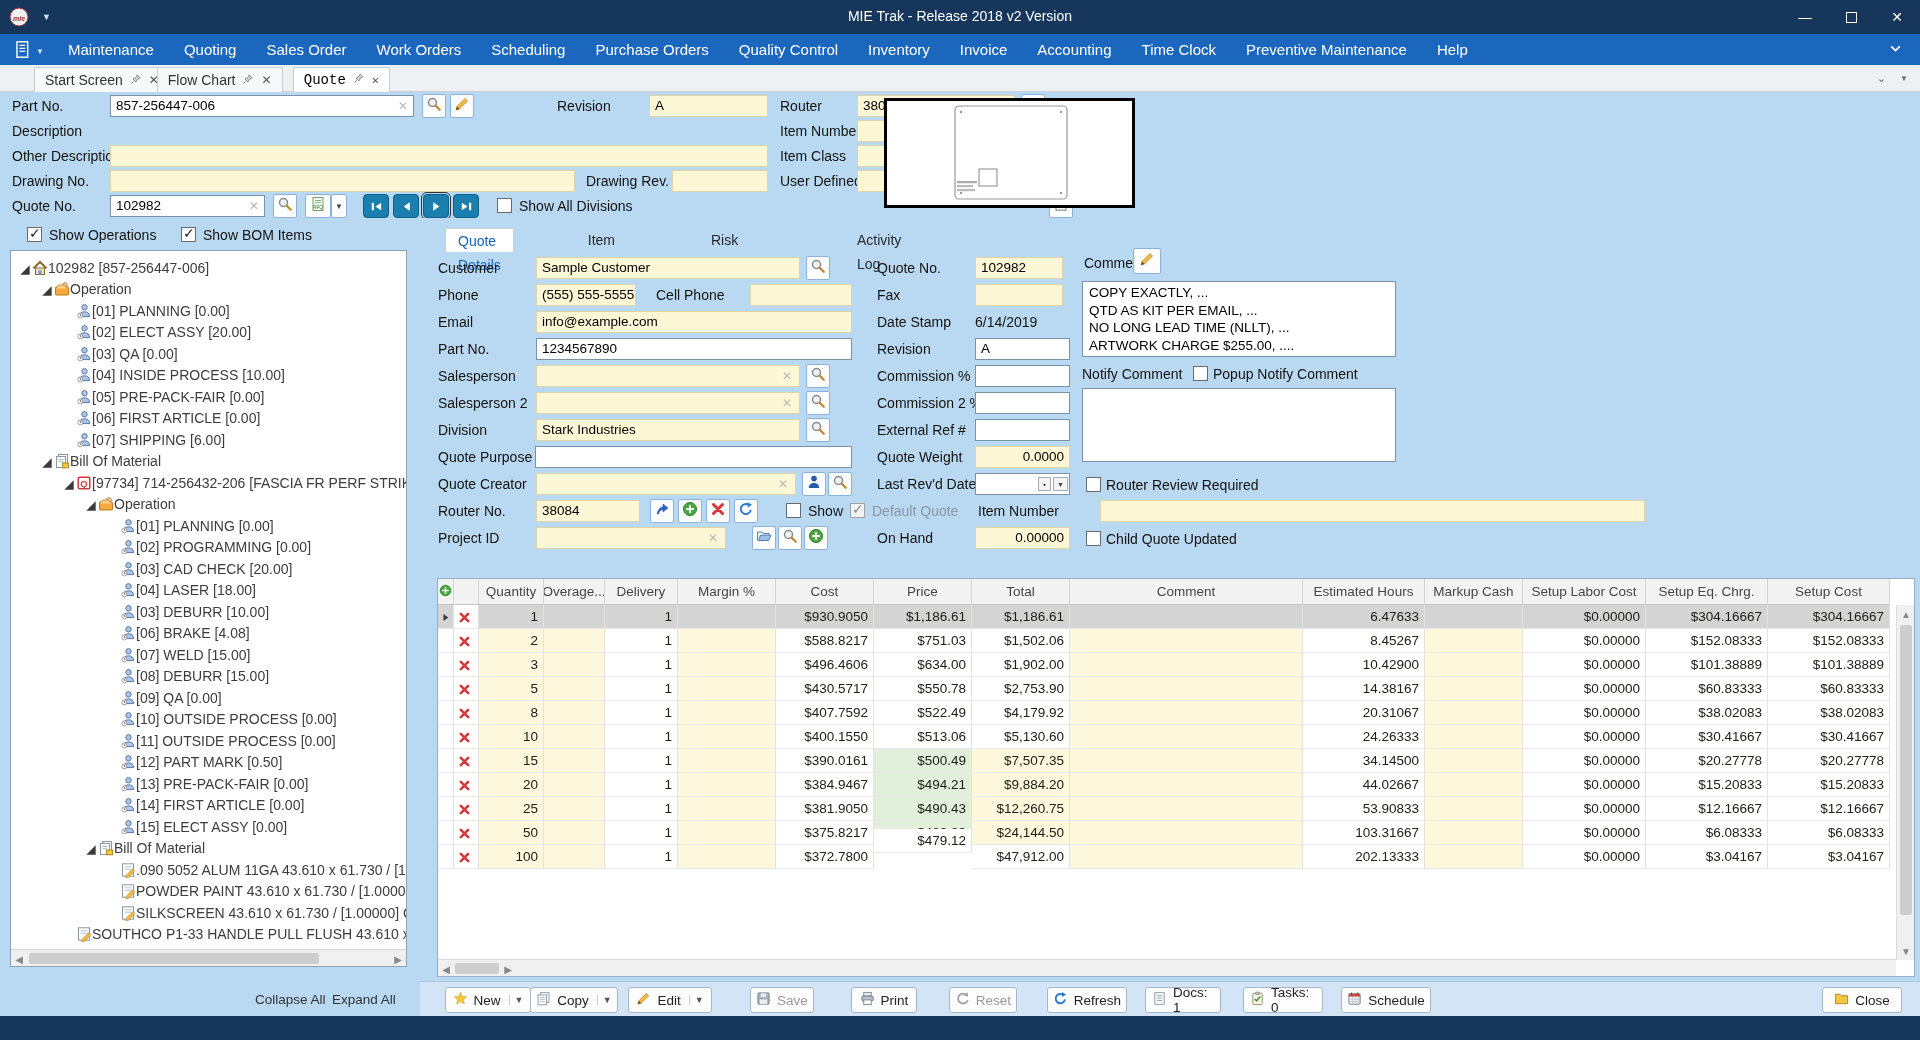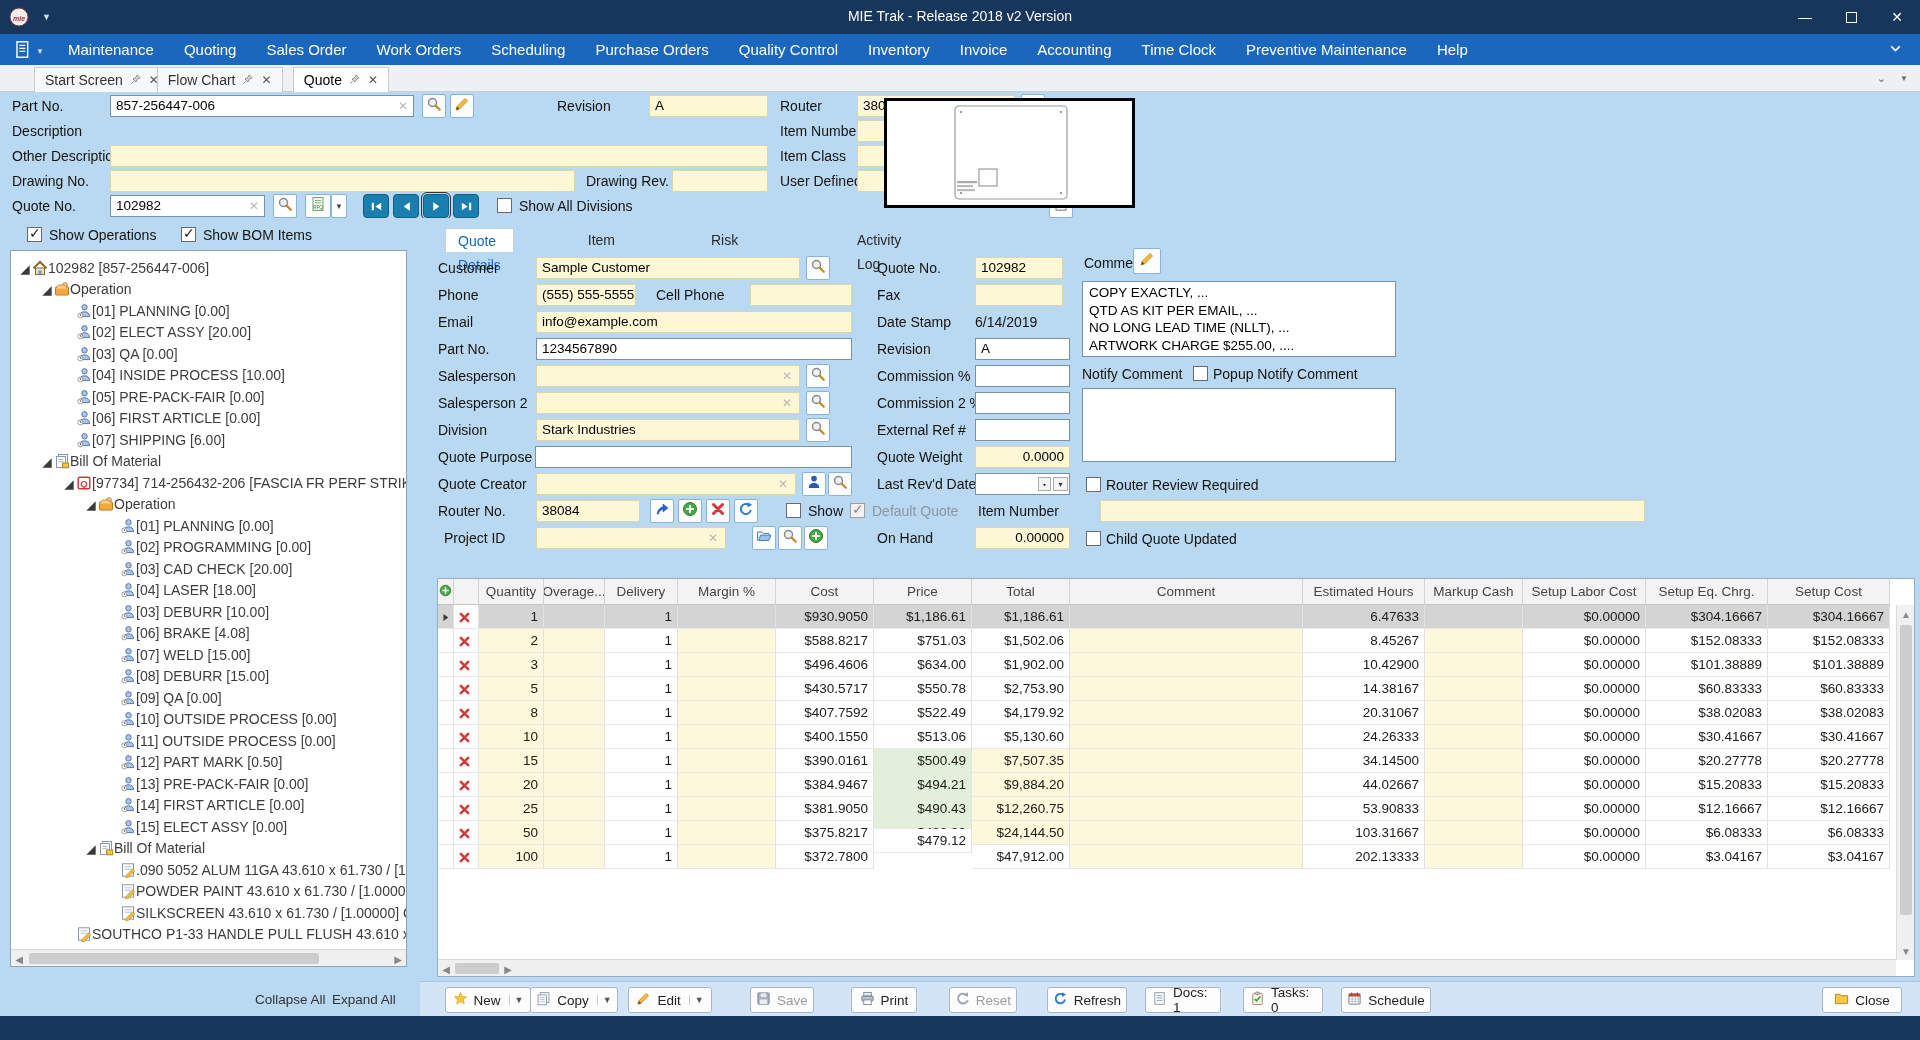--- a/index.html
+++ b/index.html
@@ -123,21 +123,21 @@
     <div class="doctab" style="left: 6px; margin-left: 28px;">
       <span>Start Screen</span>
       <span><svg width="12" height="12" viewBox="0 0 16 16">&gt;<path d="M9.5 2.5 L13.5 6.5 L10 8 L8 12 L4 8 L8 6 Z" fill="#d8d8d8" stroke="#707070"></path><line x1="4.8" y1="11.2" x2="2" y2="14" stroke="#707070" stroke-width="1.3"></line></svg></span>
       <span class="tabx">✕</span>
     </div>
     <div class="doctab" style="left: 156.8px;">
       <span>Flow Chart</span>
       <span><svg width="12" height="12" viewBox="0 0 16 16">&gt;<path d="M9.5 2.5 L13.5 6.5 L10 8 L8 12 L4 8 L8 6 Z" fill="#d8d8d8" stroke="#707070"></path><line x1="4.8" y1="11.2" x2="2" y2="14" stroke="#707070" stroke-width="1.3"></line></svg></span>
       <span class="tabx">✕</span>
     </div>
-    <div class="doctab active" style="left: 292.8px;">
+    <div class="doctab active" style="left: 292.8px; font-family: Liberation Mono, monospace;">
       <span>Quote</span>
       <span><svg width="12" height="12" viewBox="0 0 16 16">&gt;<path d="M9.5 2.5 L13.5 6.5 L10 8 L8 12 L4 8 L8 6 Z" fill="#d8d8d8" stroke="#707070"></path><line x1="4.8" y1="11.2" x2="2" y2="14" stroke="#707070" stroke-width="1.3"></line></svg></span>
       <span class="tabx">✕</span>
     </div>
     <span class="abs" style="right: 34px; top: 7px; color: rgb(102, 102, 119); font-size: 11px;">⌄</span>
     <span class="abs" style="right: 12px; top: 9px; color: rgb(102, 102, 119); font-size: 8px;">▼</span>
   </div>
 
 <div id="headerpanel">
 
@@ -738,21 +738,21 @@
           <path d="M9.6 1.2 L14 3.8 L9.8 6.4 Z" fill="#2a7ad4"></path>
         </svg></span>
     </span>
   <span class="cb" style="left:366px;top:285px"></span>
   <span class="lbl" style="left:388px;top:282px">Show</span>
   <span class="cb dis checked" style="left:430px;top:285px"></span>
   <span class="lbl" style="left:452px;top:282px;color:#8a97a2">Default Quote</span>
   <span class="lbl" style="left:558px;top:282px">Item Number</span>
   <span class="fld" style="left:680px;top:282px;width:545px"></span>
 
-  <span class="lbl" style="left:24px;top:309px">Project ID</span>
+  <span class="lbl" style="left:18px;top:309px">Project ID</span>
   <span class="fld" style="left:116px;top:309px;width:190px"></span>
   <span class="clearx" style="left:288px;top:309px">✕</span>
   <span class="btn16" style="left:332px;top:308px">
       <span><svg viewBox="0 0 16 16" width="15" height="15">
           <path d="M1.5 12.5 L1.5 4 L6 4 L7.5 5.5 L13 5.5 L13 7.2" fill="#e8f0f8" stroke="#5080b0"></path>
           <path d="M2.6 12.5 L4.6 7.2 L15 7.2 L12.6 12.5 Z" fill="#9cc0e8" stroke="#5080b0"></path>
         </svg></span>
     </span>
   <span class="btn16" style="left:358px;top:308px">
       <span><svg viewBox="0 0 16 16" width="16" height="16">

